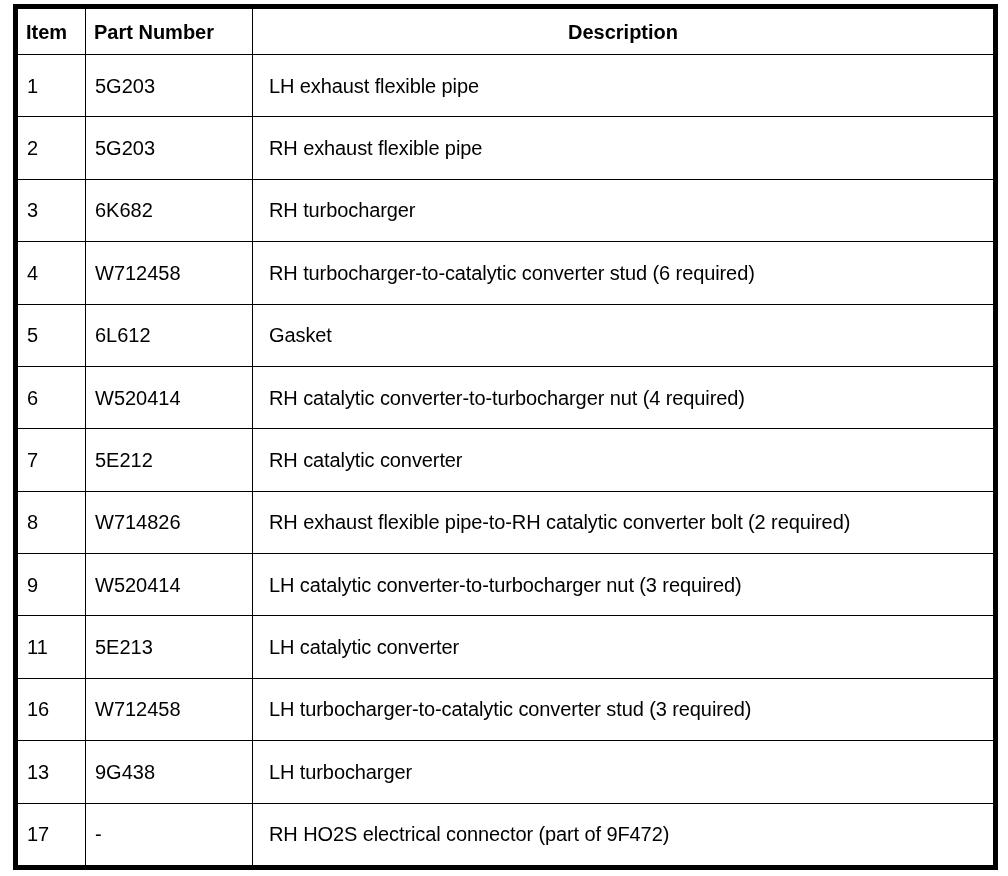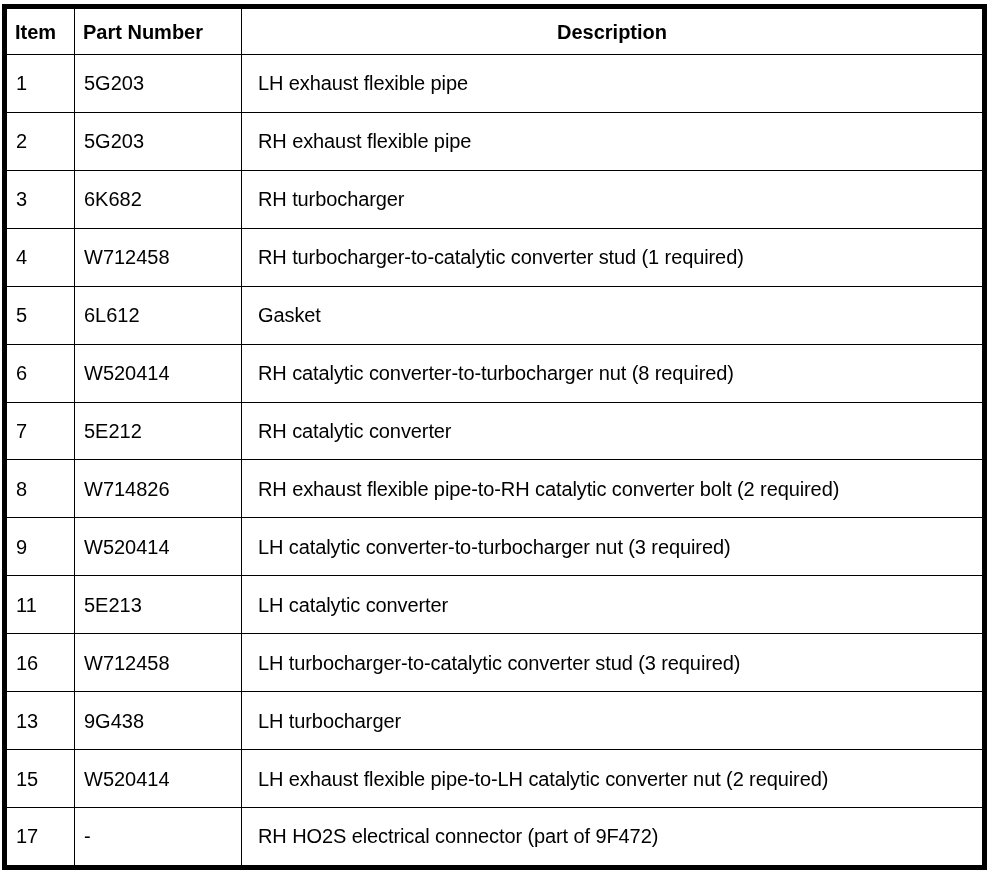--- a/index.html
+++ b/index.html
@@ -10,21 +10,21 @@
   body {
     width: 1008px;
     height: 876px;
     font-family: "Liberation Sans", sans-serif;
     color: #000000;
     overflow: hidden;
   }
 
   #parts-table-wrap {
     position: absolute;
-    left: 2px;
+    left: 13px;
     top: 4px;
     width: 985px;
     height: 866px;
     box-sizing: border-box;
     border: 4px solid #000000;
     background: #ffffff;
   }
 
   table.parts-table {
     width: 100%;
@@ -108,31 +108,31 @@
           <td class="cell-description">RH exhaust flexible pipe</td>
         </tr>
         <tr>
           <td class="cell-item">3</td>
           <td class="cell-part">6K682</td>
           <td class="cell-description">RH turbocharger</td>
         </tr>
         <tr>
           <td class="cell-item">4</td>
           <td class="cell-part">W712458</td>
-          <td class="cell-description">RH turbocharger-to-catalytic converter stud (1 required)</td>
+          <td class="cell-description">RH turbocharger-to-catalytic converter stud (6 required)</td>
         </tr>
         <tr>
           <td class="cell-item">5</td>
           <td class="cell-part">6L612</td>
           <td class="cell-description">Gasket</td>
         </tr>
         <tr>
           <td class="cell-item">6</td>
           <td class="cell-part">W520414</td>
-          <td class="cell-description">RH catalytic converter-to-turbocharger nut (8 required)</td>
+          <td class="cell-description">RH catalytic converter-to-turbocharger nut (4 required)</td>
         </tr>
         <tr>
           <td class="cell-item">7</td>
           <td class="cell-part">5E212</td>
           <td class="cell-description">RH catalytic converter</td>
         </tr>
         <tr>
           <td class="cell-item">8</td>
           <td class="cell-part">W714826</td>
           <td class="cell-description">RH exhaust flexible pipe-to-RH catalytic converter bolt (2 required)</td>
@@ -151,24 +151,19 @@
           <td class="cell-item">16</td>
           <td class="cell-part">W712458</td>
           <td class="cell-description">LH turbocharger-to-catalytic converter stud (3 required)</td>
         </tr>
         <tr>
           <td class="cell-item">13</td>
           <td class="cell-part">9G438</td>
           <td class="cell-description">LH turbocharger</td>
         </tr>
         <tr>
-          <td class="cell-item">15</td>
-          <td class="cell-part">W520414</td>
-          <td class="cell-description">LH exhaust flexible pipe-to-LH catalytic converter nut (2 required)</td>
-        </tr>
-        <tr>
           <td class="cell-item">17</td>
           <td class="cell-part">-</td>
           <td class="cell-description">RH HO2S electrical connector (part of 9F472)</td>
         </tr>
       </tbody>
   </table>
 </div>
 
 </body></html>

